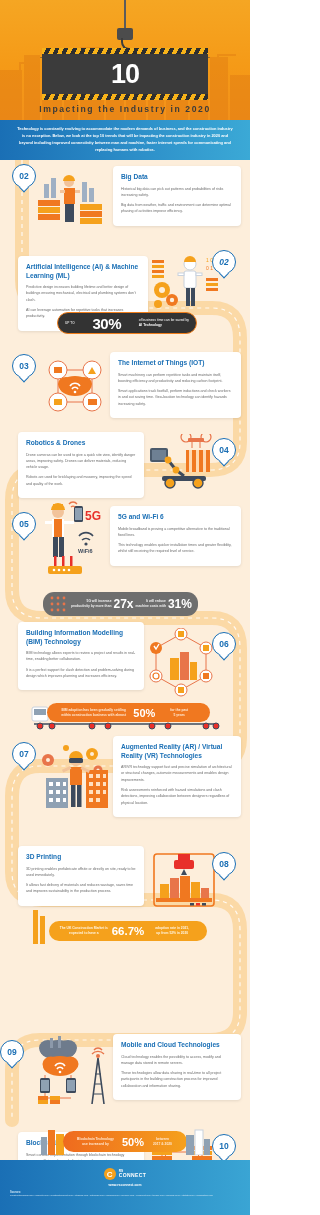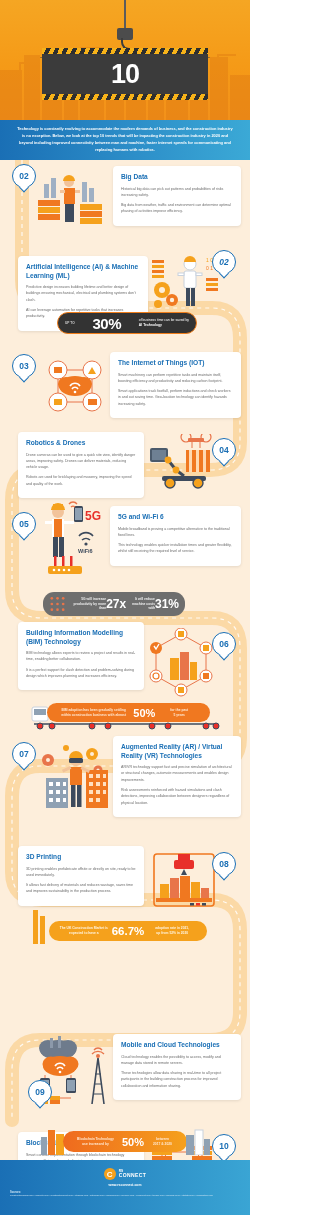--- a/index.html
+++ b/index.html
@@ -70,21 +70,21 @@
   .stat { position:absolute; display:flex; align-items:center; border-radius:11px; }
   .stat .lbl { font-size:3.3px; line-height:1.4; font-weight:bold; }
   .stat .num { font-weight:bold; }
 
   .stat-ai { left:57px; top:312px; width:140px; height:22px; background:#333333;
              border:1.6px solid #ef7d1a; padding:0 7px; justify-content:space-between; }
   .stat-ai .upto { color:#cfcfcf; font-size:3.2px; font-weight:bold; }
   .stat-ai .num { color:#ffffff; font-size:15px; letter-spacing:-.5px; }
   .stat-ai .rt { color:#ffffff; font-size:3.4px; line-height:1.5; }
 
-  .stat-5g { left:43px; top:592px; width:142px; height:24px; background:#6e6e6e;
+  .stat-5g { left:43px; top:592px; width:155px; height:24px; background:#6e6e6e;
              padding:0 6px; justify-content:space-between; }
   .stat-5g .lbl { color:#efefef; text-align:right; }
   .stat-5g .num { color:#ffffff; font-size:12px; }
 
   .stat-bim { left:47px; top:703px; width:163px; height:19px; background:#f07820; padding:0 7px; }
   .stat-bim .lbl { color:#ffe8d2; }
   .stat-bim .num { color:#ffffff; font-size:11px; }
 
   .stat-3d { left:49px; top:921px; width:158px; height:20px; background:#f5a11c; padding:0 7px; }
   .stat-3d .lbl { color:#fff4e0; }
@@ -138,20 +138,21 @@
     <path d="M0 10 L85 0 L170 10" stroke="#3b3b3b" stroke-width="0.8" fill="none"></path>
   </svg>
 
   <div class="title-box">
     <div class="hazard-top"></div>
     <div class="hazard-bot"></div>
     <div class="title-inner">
       <span class="big10">10</span>
     </div>
   </div>
+  <div class="subtitle">Impacting the Industry in 2020</div>
 </div>
 
 <div class="intro">
   <p>Technology is constantly evolving to accommodate the modern demands of business, and the construction industry is no exception. Below, we look at the top 10 trends that will be impacting the construction industry in 2020 and beyond including improved connectivity between man and machine, faster internet speeds for communicating and replacing humans with robotics.</p>
 </div>
 
 <div class="body-wrap">
 
   <div class="road">
     <svg width="250" height="1000" viewBox="0 0 250 1000">
@@ -416,21 +417,21 @@
       <rect x="52" y="53" width="4" height="2.5" fill="#3d4a5c"></rect>
     </svg>
     <div class="card" style="left:18px; top:686px; width:126px;">
       <h3>3D Printing</h3>
       <p>3D printing enables prefabricate offsite or directly on site, ready to be used immediately.</p>
       <p>It allows fast delivery of materials and reduces wastage, saves time and improves sustainability in the production process.</p>
     </div>
   </div>
 
   <div class="sec">
-    <div class="badge" style="left:28px; top:880px;margin-top:40px;">09</div>
+    <div class="badge" style="left:0; top:880px;">09</div>
     <svg class="illus" style="left:34px; top:874px;" width="76" height="74" viewBox="0 0 76 74">
       <ellipse cx="24" cy="16" rx="18" ry="10" fill="#6e7b8c"></ellipse>
       <ellipse cx="14" cy="14" rx="9" ry="8" fill="#6e7b8c"></ellipse>
       <ellipse cx="34" cy="14" rx="9" ry="8" fill="#6e7b8c"></ellipse>
       <rect x="16" y="4" width="3" height="10" fill="#8c99aa"></rect>
       <rect x="24" y="2" width="3" height="12" fill="#8c99aa"></rect>
       <ellipse cx="26" cy="32" rx="17" ry="10" fill="#f07820"></ellipse>
       <ellipse cx="17" cy="30" rx="8.5" ry="7.5" fill="#f07820"></ellipse>
       <ellipse cx="36" cy="30" rx="8.5" ry="7.5" fill="#f07820"></ellipse>
       <path d="M21 32 a6 6 0 0 1 10 0" stroke="#ffffff" stroke-width="1.6" fill="none"></path>

